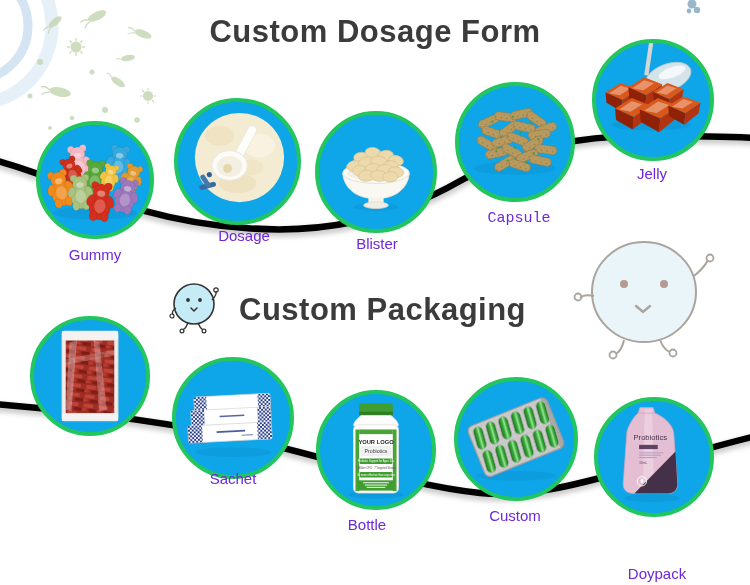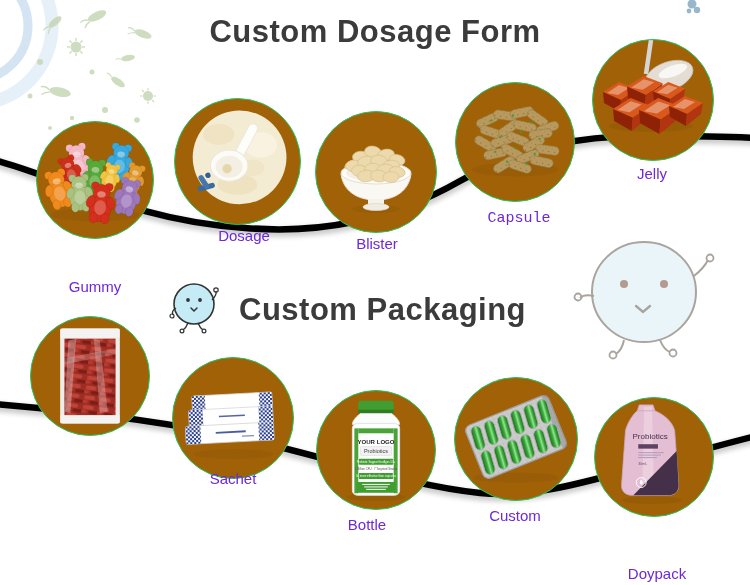--- a/index.html
+++ b/index.html
@@ -5,38 +5,38 @@
   html,body { margin:0; padding:0; background:#ffffff; }
   .stage {
     position:relative; width:750px; height:585px; background:#fff;
     overflow:hidden; font-family:"Liberation Sans", sans-serif;
   }
   .layer { position:absolute; left:0; top:0; width:750px; height:585px; }
   .title { position:absolute; margin:0; font-weight:bold; font-size:31px; color:#3b3b3b; letter-spacing:0.5px; white-space:nowrap; }
   .t1 { left:0; top:14px; width:750px; text-align:center; }
   .t2 { left:231px; top:292px;margin-left:8px; }
   .circle {
-    position:absolute; border-radius:50%; background:#a16207;
-    border:1px solid #22c55e; box-sizing:border-box; overflow:hidden;
+    position:absolute; border-radius:50%; background:#0ea5e9;
+    border:4px solid #22c55e; box-sizing:border-box; overflow:hidden;
   }
   .circle svg { display:block; width:100%; height:100%; }
   .label { position:absolute; width:150px; text-align:center; font-size:15px; color:#6d28d9; white-space:nowrap; }
 
   .c-gummy   { left:36px;  top:121px; width:118px; height:118px; }
   .c-powder  { left:174px; top:98px;  width:127px; height:127px; }
   .c-tablet  { left:315px; top:111px; width:122px; height:122px; }
   .c-capsule { left:455px; top:82px;  width:120px; height:120px; }
   .c-jelly   { left:592px; top:39px;  width:122px; height:122px; }
   .c-bulk    { left:30px;  top:316px; width:120px; height:120px; }
   .c-sachet  { left:172px; top:357px; width:122px; height:122px; }
   .c-bottle  { left:316px; top:390px; width:120px; height:120px; }
   .c-blister { left:454px; top:377px; width:124px; height:124px; }
   .c-doypack { left:594px; top:397px; width:120px; height:120px; }
 
-  .l-gummy   { left:20px;  top:246px;margin-top:32px; }
+  .l-gummy   { left:20px;  top:246px; }
   .l-powder  { left:169px; top:227px; }
   .l-tablet  { left:302px; top:235px; }
   .l-capsule { left:444px; top:210px;font-family:Liberation Mono, monospace; }
   .l-jelly   { left:577px; top:165px; }
   .l-bulk    { left:18px;  top:446px; }
   .l-sachet  { left:158px; top:470px; }
   .l-bottle  { left:292px; top:516px; }
   .l-blister { left:440px; top:507px; }
   .l-doypack { left:582px; top:525px;margin-top:40px; }
 

